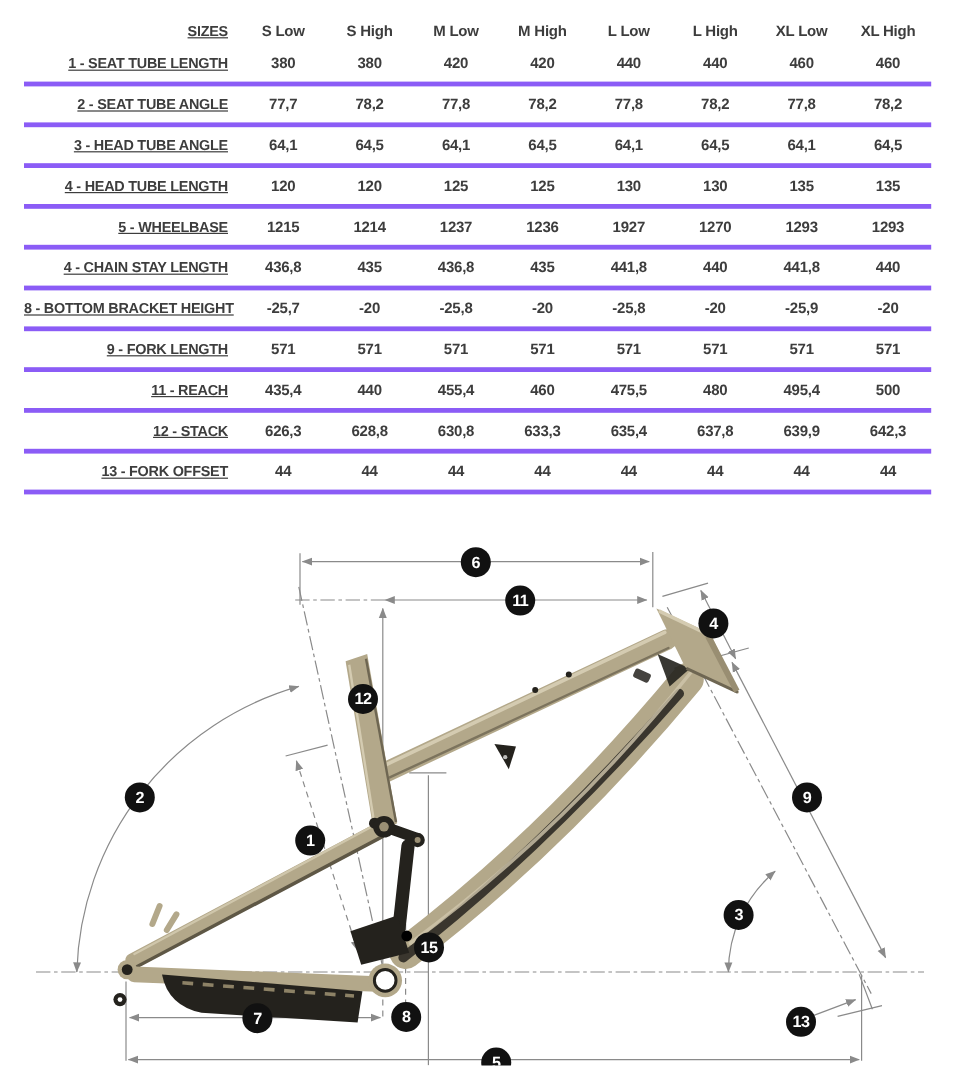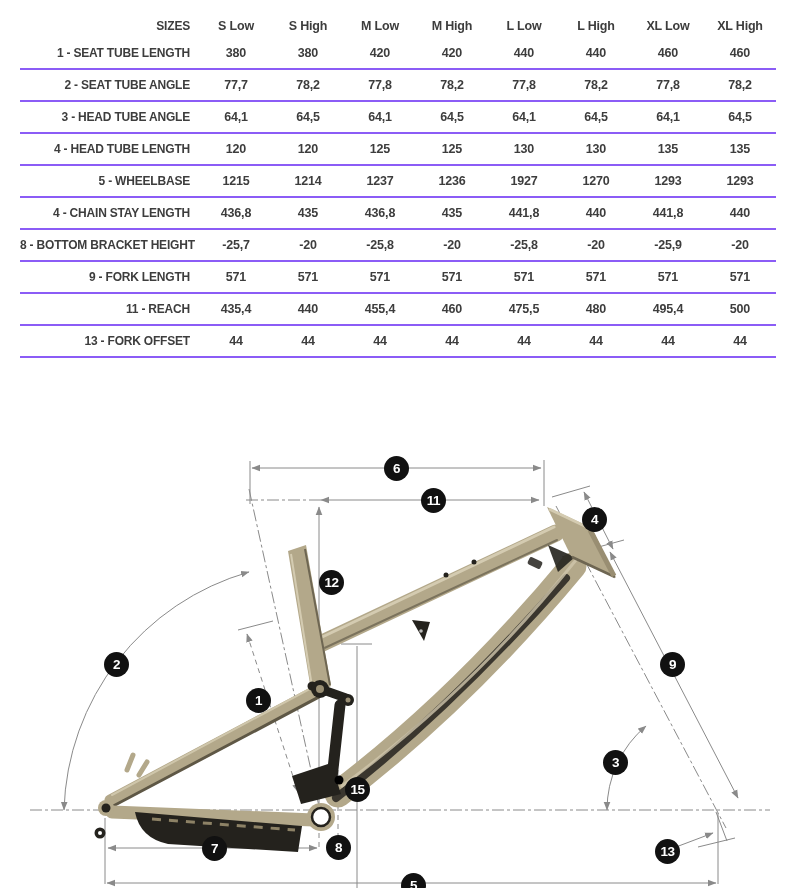--- a/index.html
+++ b/index.html
@@ -1,25 +1,25 @@
 <!DOCTYPE html>
 <html><head>
 <meta charset="utf-8">
 <style>
   html,body{margin:0;padding:0;background:#fff;}
   body{width:800px;height:888px;position:relative;overflow:hidden;
        font-family:"Liberation Sans","DejaVu Sans",sans-serif;}
   
   .geo-table{position:absolute;left:20px;top:14px;width:756px;}
   .trow{display:grid;grid-template-columns:180px repeat(8,72px);height:30px;
-        align-items:center;border-bottom:2px solid #8b5cf6;}
+        align-items:center;border-bottom:4px solid #8b5cf6;}
   .trow.hdr{height:24px;border-bottom:none;}
   .cell{text-align:center;font-size:12.5px;font-weight:700;color:#3d3d3d;
         letter-spacing:-0.2px;white-space:nowrap;}
-  .cell.lbl{text-align:right;padding-right:10px;font-size:12px;}
+  .cell.lbl{text-align:right;padding-right:10px;font-size:12px;text-decoration:underline;}
   
   .diagram{position:absolute;left:0;top:428px;width:800px;height:460px;overflow:hidden;}
   .diagram svg{position:absolute;left:0;top:0;}
   .callout{position:absolute;width:25px;height:25px;border-radius:50%;
            background:#111;color:#fff;font-size:13.5px;font-weight:700;
            display:flex;align-items:center;justify-content:center;
            letter-spacing:-0.5px;}
 </style>
 </head>
 <body>
@@ -128,20 +128,31 @@
   <div class="trow">
     <div class="cell lbl">11 - REACH</div>
     <div class="cell">435,4</div>
     <div class="cell">440</div>
     <div class="cell">455,4</div>
     <div class="cell">460</div>
     <div class="cell">475,5</div>
     <div class="cell">480</div>
     <div class="cell">495,4</div>
     <div class="cell">500</div>
+  </div>
+  <div class="trow">
+    <div class="cell lbl">12 - STACK</div>
+    <div class="cell">626,3</div>
+    <div class="cell">628,8</div>
+    <div class="cell">630,8</div>
+    <div class="cell">633,3</div>
+    <div class="cell">635,4</div>
+    <div class="cell">637,8</div>
+    <div class="cell">639,9</div>
+    <div class="cell">642,3</div>
   </div>
   <div class="trow">
     <div class="cell lbl">13 - FORK OFFSET</div>
     <div class="cell">44</div>
     <div class="cell">44</div>
     <div class="cell">44</div>
     <div class="cell">44</div>
     <div class="cell">44</div>
     <div class="cell">44</div>
     <div class="cell">44</div>
@@ -259,15 +270,15 @@
   <div class="callout" style="left:104px;top:224px">2</div>
   <div class="callout" style="left:603px;top:322px">3</div>
   <div class="callout" style="left:582px;top:79px">4</div>
   <div class="callout" style="left:401px;top:445px">5</div>
   <div class="callout" style="left:384px;top:28px">6</div>
   <div class="callout" style="left:202px;top:408px">7</div>
   <div class="callout" style="left:326px;top:407px">8</div>
   <div class="callout" style="left:660px;top:224px">9</div>
   <div class="callout" style="left:345px;top:349px">15</div>
   <div class="callout" style="left:421px;top:60px">11</div>
-  <div class="callout" style="left:319px;top:142px">12</div>
+  <div class="callout" style="left:290px;top:142px">12</div>
   <div class="callout" style="left:655px;top:411px">13</div>
 </div>
 
 </body></html>

